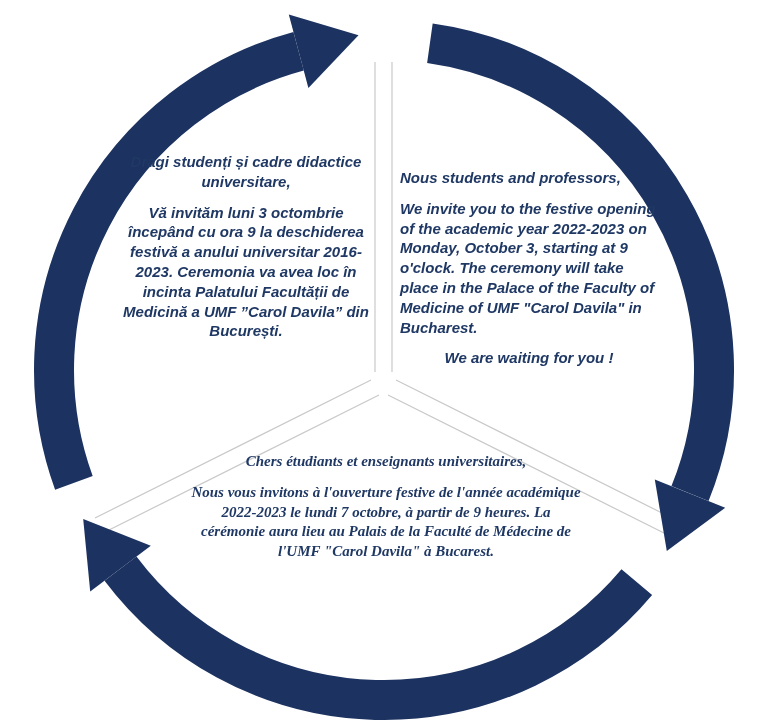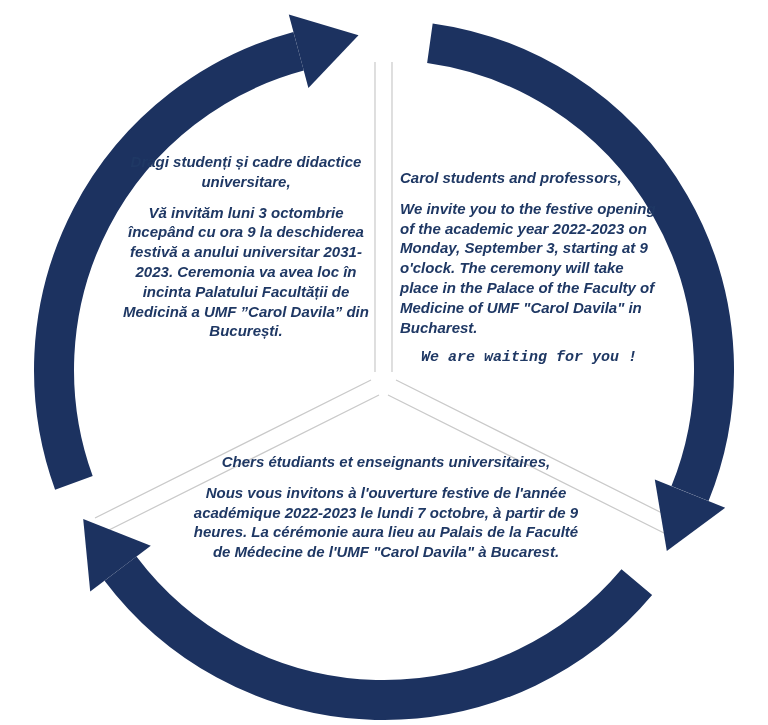--- a/index.html
+++ b/index.html
@@ -23,22 +23,22 @@
     position: absolute;
     color: var(--text-color);
     font-weight: bold;
     font-style: italic;
     font-size: 15px;
     line-height: 1.32;
   }
   .panel p { margin-bottom: 11px; }
   .panel-ro { left: 118px; top: 152px; width: 256px; text-align: center; }
   .panel-en { left: 400px; top: 168px; width: 258px; text-align: left; }
-  .panel-en .closing { text-align: center; font-family: Liberation Mono, monospace; }
-  .panel-fr { left: 188px; top: 452px; width: 396px; text-align: center; }
+  .panel-en .closing { text-align: center; }
+  .panel-fr { left: 188px; top: 452px; width: 396px; text-align: center; font-family: Liberation Serif, serif; }
 </style>
 </head>
 <body>
 
 <div class="stage">
 
   <svg class="arrows-svg" width="768" height="725" viewBox="0 0 768 725">
 
     <g stroke="var(--divider-color)" stroke-width="1.2">
       <line x1="375" y1="62" x2="375" y2="372"></line>
@@ -60,26 +60,26 @@
     </g>
 
     <g>
       <path d="M 636.8 582.2 A 330 330 0 0 1 120.5 568.6" fill="none" stroke="var(--arrow-color)" stroke-width="40"></path>
       <polygon points="90.2,591.5 150.8,545.7 83.2,519.1" fill="var(--arrow-color)"></polygon>
     </g>
   </svg>
 
   <div class="panel panel-ro">
     <p class="greeting">Dragi studenți și cadre didactice universitare,</p>
-    <p class="body-text">Vă invităm luni 3 octombrie începând cu ora 9 la deschiderea festivă a anului universitar 2031-2023. Ceremonia va avea loc în incinta Palatului Facultății de Medicină a UMF ”Carol Davila” din București.</p>
+    <p class="body-text">Vă invităm luni 3 octombrie începând cu ora 9 la deschiderea festivă a anului universitar 2016-2023. Ceremonia va avea loc în incinta Palatului Facultății de Medicină a UMF ”Carol Davila” din București.</p>
   </div>
 
   <div class="panel panel-en">
-    <p class="greeting">Carol students and professors,</p>
-    <p class="body-text">We invite you to the festive opening of the academic year 2022-2023 on Monday, September 3, starting at 9 o'clock. The ceremony will take place in the Palace of the Faculty of Medicine of UMF "Carol Davila" in Bucharest.</p>
+    <p class="greeting">Nous students and professors,</p>
+    <p class="body-text">We invite you to the festive opening of the academic year 2022-2023 on Monday, October 3, starting at 9 o'clock. The ceremony will take place in the Palace of the Faculty of Medicine of UMF "Carol Davila" in Bucharest.</p>
     <p class="closing">We are waiting for you !</p>
   </div>
 
   <div class="panel panel-fr">
     <p class="greeting">Chers étudiants et enseignants universitaires,</p>
     <p class="body-text">Nous vous invitons à l'ouverture festive de l'année académique 2022-2023 le lundi 7 octobre, à partir de 9 heures. La cérémonie aura lieu au Palais de la Faculté de Médecine de l'UMF "Carol Davila" à Bucarest.</p>
   </div>
 
 </div>
 

